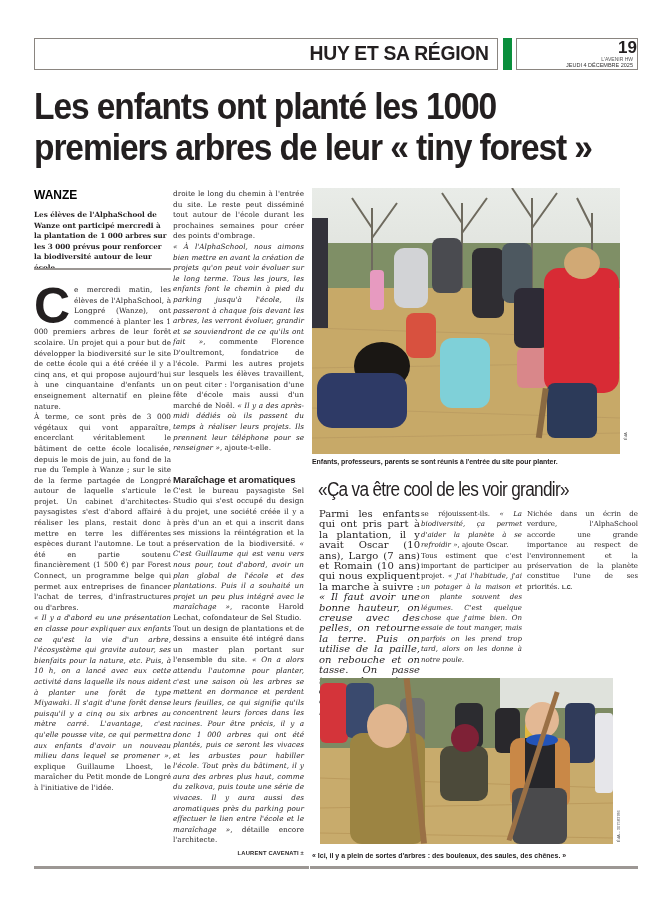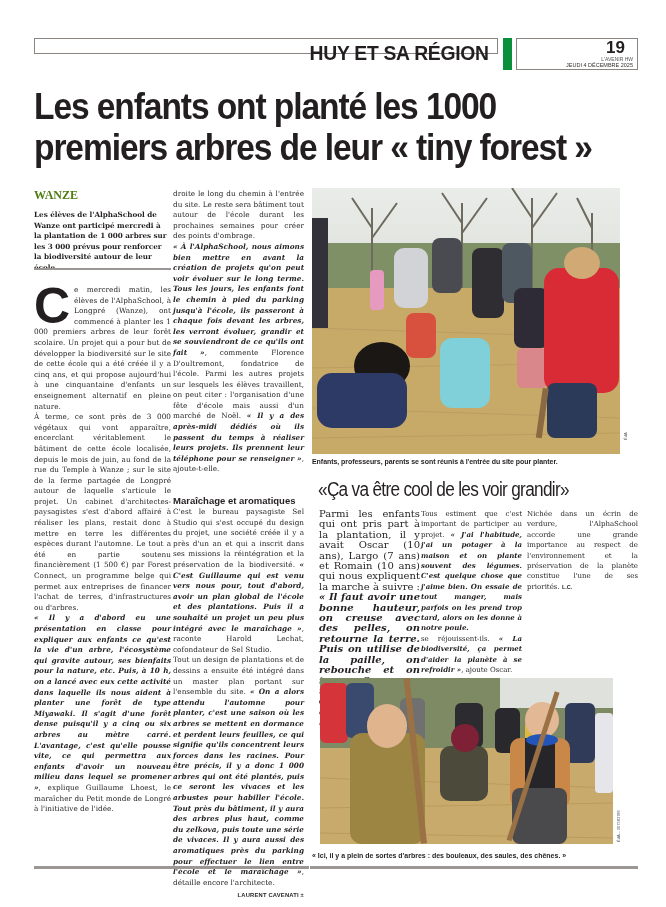--- a/index.html
+++ b/index.html
@@ -1,37 +1,37 @@
 <!DOCTYPE html>
 <html><head>
 <meta charset="utf-8">
 <style>
   * { box-sizing: border-box; margin: 0; padding: 0; }
   html, body { width: 666px; height: 907px; background: #ffffff; overflow: hidden; }
   body { position: relative; font-family: "DejaVu Serif", serif; color: #231f20; }
 
   
-  .hdr-box { position: absolute; left: 34px; top: 38px; width: 464px; height: 16px; border: 1px solid #8a8580; }
+  .hdr-box { position: absolute; left: 34px; top: 38px; width: 464px; height: 32px; border: 1px solid #8a8580; }
   .hdr-section { position: absolute; right: 8px; top: 2px; font-family: "Liberation Sans", sans-serif; font-weight: bold; font-size: 21px; letter-spacing: -0.3px; color: #231f20; transform: scaleX(0.92); transform-origin: right center; }
   .hdr-green { position: absolute; left: 503px; top: 38px; width: 9px; height: 32px; background: #0a8f3c; }
   .hdr-page { position: absolute; left: 516px; top: 38px; width: 122px; height: 32px; border: 1px solid #8a8580; }
-  .hdr-num { position: absolute; right: 12px; top: -1px; font-family: "Liberation Sans", sans-serif; font-weight: bold; font-size: 17px; }
+  .hdr-num { position: absolute; right: 0; top: -1px; font-family: "Liberation Sans", sans-serif; font-weight: bold; font-size: 17px; }
   .hdr-pub { position: absolute; right: 4px; top: 17px; font-family: "Liberation Sans", sans-serif; font-size: 5px; color: #555; }
   .hdr-date { position: absolute; right: 4px; top: 23px; font-family: "Liberation Sans", sans-serif; font-size: 5.5px; color: #333; }
 
   
   .headline { position: absolute; left: 34px; top: 86px; width: 610px; font-family: "Liberation Sans", sans-serif; font-size: 36.5px; line-height: 41px; letter-spacing: -1.2px; color: #231f20; transform: scaleX(0.92); transform-origin: left top; }
 
   
-  .kicker { position: absolute; left: 34px; top: 188px; font-family: Liberation Serif, serif; font-weight: bold; font-size: 12px; color: #4d7c0f; }
+  .kicker { position: absolute; left: 34px; top: 188px; font-family: Liberation Sans, sans-serif; font-weight: bold; font-size: 12px; color: #000000; }
   .chapo { position: absolute; left: 34px; top: 210px; width: 135px; font-family: "DejaVu Serif", serif; font-weight: bold; font-size: 7.2px; line-height: 10.6px; color: #231f20; }
   .rule1 { position: absolute; left: 34px; top: 268px; width: 137px; height: 2px; background: #9c9794; }
   .body-text { font-family: "DejaVu Serif", serif; font-size: 7.3px; line-height: 10.6px; text-align: justify; hyphens: auto; color: #231f20; }
   .body-text p { margin: 0; }
-  .body-text em { font-style: italic; font-weight: bold; }
+  .body-text em { font-style: italic; }
   .col1 { position: absolute; left: 34px; top: 285px; width: 137px; }
   .dropcap { float: left; font-family: "Liberation Sans", sans-serif; font-weight: bold; font-size: 50px; line-height: 40px; margin: 1px 4px 0 0; color: #231f20; }
   .col2 { position: absolute; left: 173px; top: 189px; width: 131px; }
   .subhead { font-family: "Liberation Sans", sans-serif; font-weight: bold; font-size: 9.5px; line-height: 12px; margin-top: 20px; }
   .byline { text-align: right; font-family: "Liberation Sans", sans-serif; font-weight: bold; font-size: 5.8px; margin-top: 2px; letter-spacing: 0.2px; }
   .bottom-rule { position: absolute; left: 34px; top: 866px; width: 275px; height: 3px; background: #9c9794; }
   .bottom-rule2 { position: absolute; left: 310px; top: 866px; width: 328px; height: 3px; background: #9c9794; }
 
   
   .photo1 { position: absolute; left: 312px; top: 188px; width: 308px; height: 266px; overflow: hidden; background: #b99d5c; }
@@ -70,21 +70,21 @@
 <div class="chapo">Les élèves de l'AlphaSchool de Wanze ont participé mercredi à la plantation de 1 000 arbres sur les 3 000 prévus pour renforcer la biodiversité autour de leur école.</div>
 <div class="rule1"></div>
 
 <div class="col1 body-text">
   <p><span class="dropcap">C</span><span>e mercredi matin, les élèves de l'AlphaSchool, à Longpré (Wanze), ont commencé à planter les 1 000 premiers arbres de leur forêt scolaire. Un projet qui a pour but de développer la biodiversité sur le site de cette école qui a été créée il y a cinq ans, et qui propose aujourd'hui à une cinquantaine d'enfants un enseignement alternatif en pleine nature.</span></p>
   <p>À terme, ce sont près de 3 000 végétaux qui vont apparaître, encerclant véritablement le bâtiment de cette école localisée, depuis le mois de juin, au fond de la rue du Temple à Wanze ; sur le site de la ferme partagée de Longpré autour de laquelle s'articule le projet. Un cabinet d'architectes-paysagistes s'est d'abord affairé à réaliser les plans, restait donc à mettre en terre les différentes espèces durant l'automne. Le tout a été en partie soutenu financièrement (1 500 €) par Forest Connect, un programme belge qui permet aux entreprises de financer l'achat de terres, d'infrastructures ou d'arbres.</p>
   <p><em>« Il y a d'abord eu une présentation en classe pour expliquer aux enfants ce qu'est la vie d'un arbre, l'écosystème qui gravite autour, ses bienfaits pour la nature, etc. Puis, à 10 h, on a lancé avec eux cette activité dans laquelle ils nous aident à planter une forêt de type Miyawaki. Il s'agit d'une forêt dense puisqu'il y a cinq ou six arbres au mètre carré. L'avantage, c'est qu'elle pousse vite, ce qui permettra aux enfants d'avoir un nouveau milieu dans lequel se promener »</em><span>, explique Guillaume Lhoest, le maraîcher du Petit monde de Longré à l'initiative de l'idée.</span></p>
 </div>
 
 <div class="col2 body-text">
-  <p>droite le long du chemin à l'entrée du site. Le reste sera bâtiment tout autour de l'école durant les prochaines semaines pour créer des points d'ombrage.</p>
+  <p>droite le long du chemin à l'entrée du site. Le reste peut disséminé tout autour de l'école durant les prochaines semaines pour créer des points d'ombrage.</p>
   <p><em>« À l'AlphaSchool, nous aimons bien mettre en avant la création de projets qu'on peut voir évoluer sur le long terme. Tous les jours, les enfants font le chemin à pied du parking jusqu'à l'école, ils passeront à chaque fois devant les arbres, les verront évoluer, grandir et se souviendront de ce qu'ils ont fait »</em><span>, commente Florence D'oultremont, fondatrice de l'école. Parmi les autres projets sur lesquels les élèves travaillent, on peut citer : l'organisation d'une fête d'école mais aussi d'un marché de Noël. </span><em>« Il y a des après-midi dédiés où ils passent du temps à réaliser leurs projets. Ils prennent leur téléphone pour se renseigner »</em><span>, ajoute-t-elle.</span></p>
   <div class="subhead">Maraîchage et aromatiques</div>
   <p><span>C'est le bureau paysagiste Sel Studio qui s'est occupé du design du projet, une société créée il y a près d'un an et qui a inscrit dans ses missions la réintégration et la préservation de la biodiversité. </span><em>« C'est Guillaume qui est venu vers nous pour, tout d'abord, avoir un plan global de l'école et des plantations. Puis il a souhaité un projet un peu plus intégré avec le maraîchage »</em><span>, raconte Harold Lechat, cofondateur de Sel Studio.</span></p>
   <p><span>Tout un design de plantations et de dessins a ensuite été intégré dans un master plan portant sur l'ensemble du site. </span><em>« On a alors attendu l'automne pour planter, c'est une saison où les arbres se mettent en dormance et perdent leurs feuilles, ce qui signifie qu'ils concentrent leurs forces dans les racines. Pour être précis, il y a donc 1 000 arbres qui ont été plantés, puis ce seront les vivaces et les arbustes pour habiller l'école. Tout près du bâtiment, il y aura des arbres plus haut, comme du zelkova, puis toute une série de vivaces. Il y aura aussi des aromatiques près du parking pour effectuer le lien entre l'école et le maraîchage »</em><span>, détaille encore l'architecte.</span></p>
   <div class="byline">LAURENT CAVENATI ±</div>
 </div>
 
 <div class="photo1">
   <svg width="308" height="266" viewBox="0 0 308 266">
     <defs>
@@ -126,22 +126,22 @@
 <div class="credit1">ÉdA</div>
 <div class="caption1">Enfants, professeurs, parents se sont réunis à l'entrée du site pour planter.</div>
 
 <div class="pull-title">«Ça va être cool de les voir grandir»</div>
 
 <div class="col3 body-text">
   <p><span>Parmi les enfants qui ont pris part à la plantation, il y avait Oscar (10 ans), Largo (7 ans) et Romain (10 ans) qui nous expliquent la marche à suivre : </span><em>« Il faut avoir une bonne hauteur, on creuse avec des pelles, on retourne la terre. Puis on utilise de la paille, on rebouche et on tasse. On passe tous les jours devant les arbres, ça va être cool de les voir grandir »</em><span>,</span></p>
 </div>
 
 <div class="col4 body-text">
+  <p><span>se réjouissent-ils. </span><em>« La biodiversité, ça permet d'aider la planète à se refroidir »</em><span>, ajoute Oscar.</span></p>
   <p><span>Tous estiment que c'est important de participer au projet. </span><em>« J'ai l'habitude, j'ai un potager à la maison et on plante souvent des légumes. C'est quelque chose que j'aime bien. On essaie de tout manger, mais parfois on les prend trop tard, alors on les donne à notre poule.</em></p>
-  <p><span>se réjouissent-ils. </span><em>« La biodiversité, ça permet d'aider la planète à se refroidir »</em><span>, ajoute Oscar.</span></p>
 </div>
 
 <div class="col5 body-text">
   <p><span>Nichée dans un écrin de verdure, l'AlphaSchool accorde une grande importance au respect de l'environnement et la préservation de la planète constitue l'une de ses priorités.</span> <span class="sig">L.C.</span></p>
 </div>
 
 <div class="photo2">
   <svg width="293" height="166" viewBox="0 0 293 166">
     <rect width="293" height="166" fill="#c8ab6c"></rect>
     <rect width="293" height="70" fill="#7d8a63"></rect>

